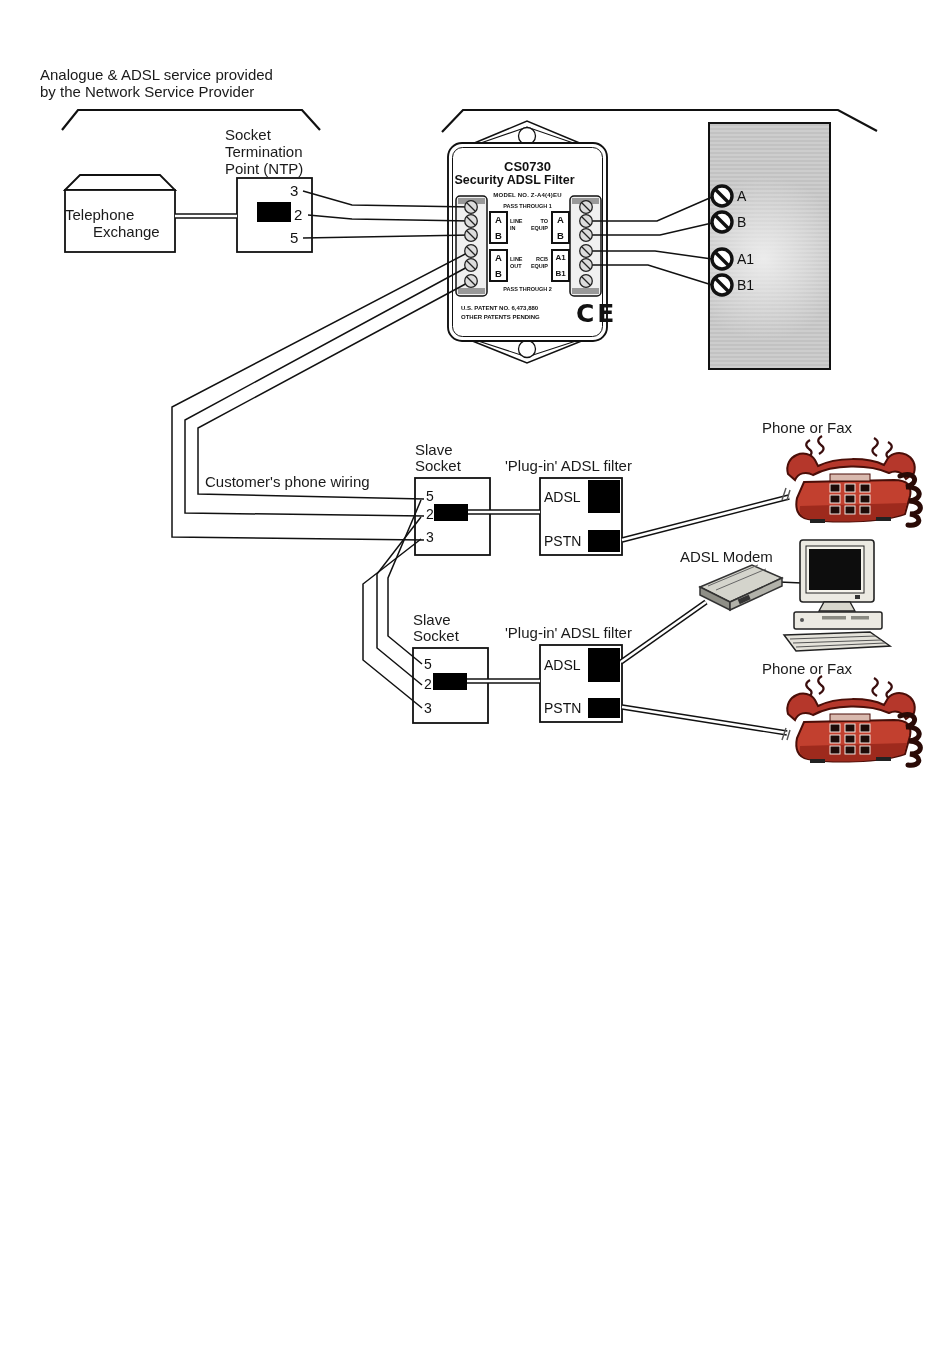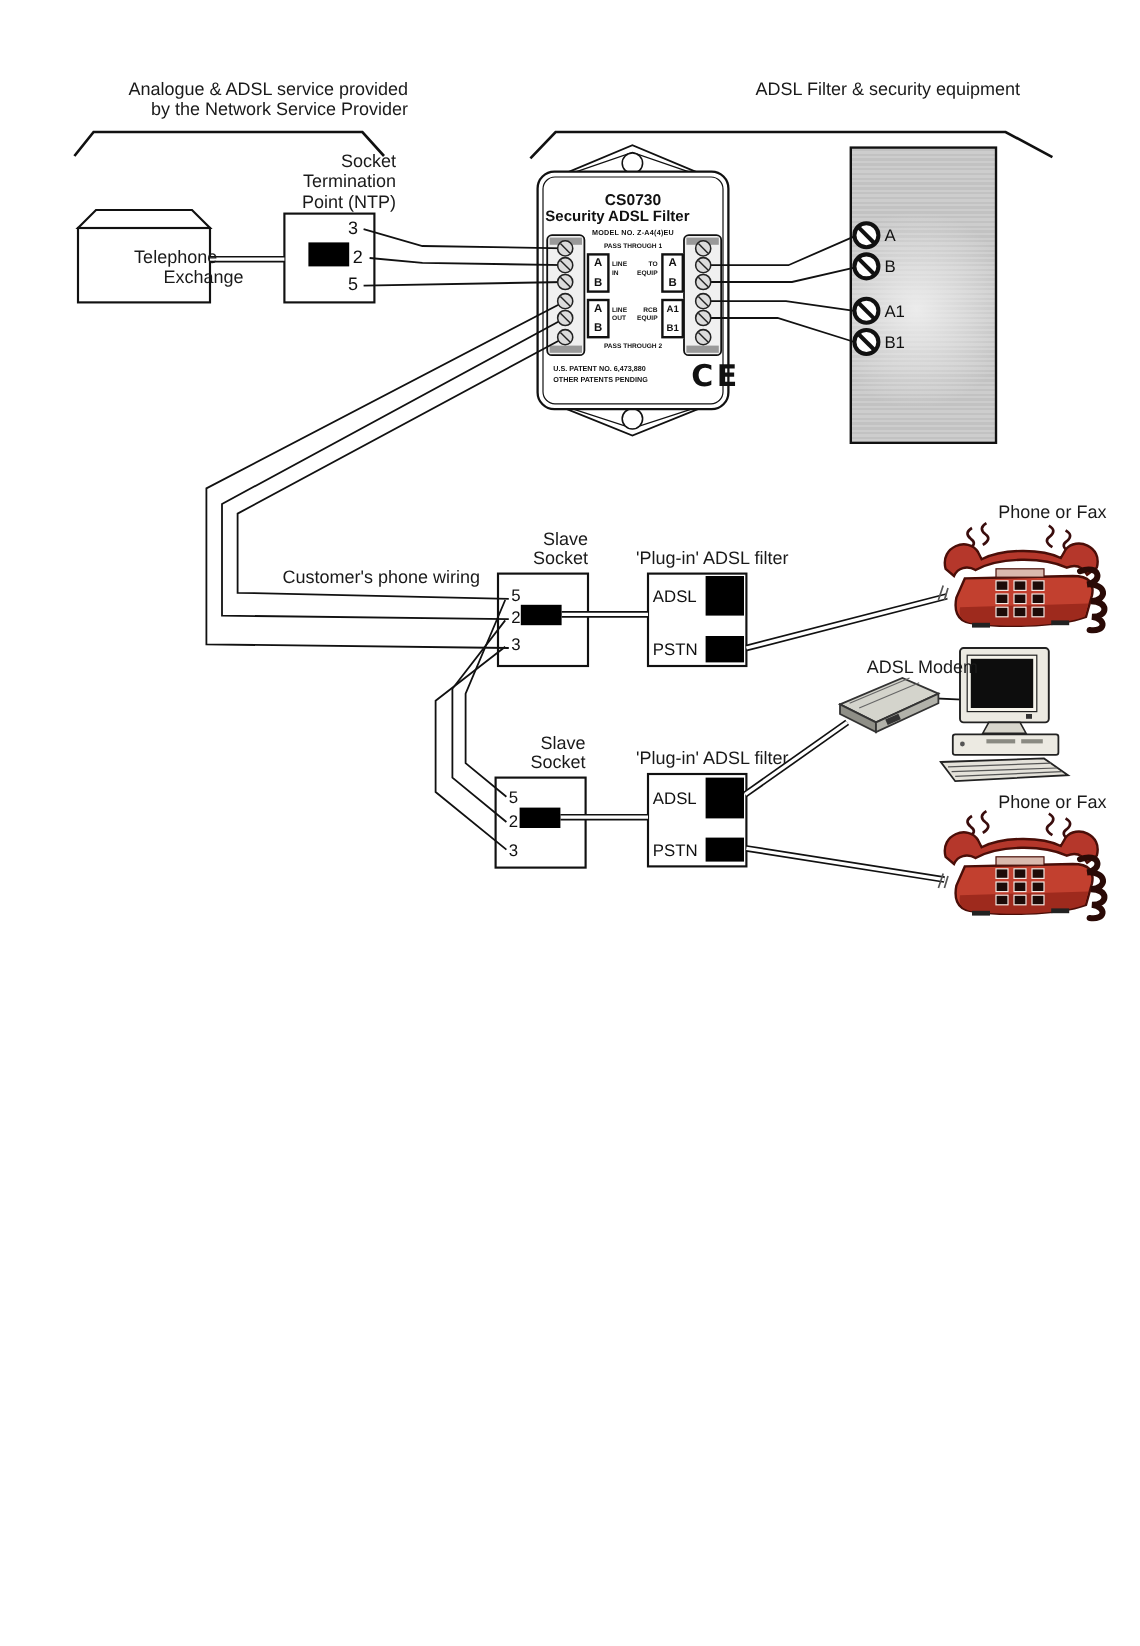--- a/index.html
+++ b/index.html
@@ -1,18 +1,18 @@
 <!DOCTYPE html>
 <html><head>
 <meta charset="utf-8">
 <style>
   html,body{margin:0;padding:0;background:#fff;}
   #canvas{position:relative;width:950px;height:1372px;background:#ffffff;overflow:hidden;
           font-family:"Liberation Sans",sans-serif;color:#111;}
-  .lbl{position:absolute;text-align:right;font-size:15px;line-height:17px;color:#1a1a1a;z-index:5;}
+  .lbl{position:absolute;text-align:left;font-size:15px;line-height:17px;color:#1a1a1a;z-index:5;}
   .num{position:absolute;font-size:15px;color:#111;z-index:5;}
   .tnum{position:absolute;font-size:14px;color:#111;z-index:5;}
   .portlbl{position:absolute;font-size:14px;color:#111;z-index:5;}
   .panel{position:absolute;left:708px;top:122px;width:119px;height:244px;
          border:2.5px solid #111;z-index:1;
          background:
            radial-gradient(circle at 45% 55%, rgba(238,238,238,.95) 0%, rgba(238,238,238,0) 55%),
            repeating-linear-gradient(180deg,#c2c2c2 0 2px,#cdcdcd 2px 4px);}
   .ptl{position:absolute;font-size:14px;color:#111;z-index:6;}
   svg.overlay{position:absolute;left:0;top:0;z-index:3;}
@@ -225,21 +225,20 @@
     </g>
 
     <use href="#phone-clip" x="770" y="430"></use>
     <use href="#modem-clip" x="694" y="557"></use>
     <use href="#computer-clip" x="782" y="538"></use>
     <use href="#phone-clip" x="770" y="670"></use>
   </svg>
 
   <div class="lbl" style="left:40px;top:66px;width:300px;">Analogue &amp; ADSL service provided</div>
   <div class="lbl" style="left:40px;top:83px;width:300px;">by the Network Service Provider</div>
-  <div class="lbl" style="left:470px;top:66px;width:380px;">ADSL Filter &amp; security equipment</div>
 
   <div class="lbl" style="left:65px;top:206px;width:116px;">Telephone</div>
   <div class="lbl" style="left:65px;top:223px;width:110px;margin-left:28px;">Exchange</div>
 
   <div class="lbl" style="left:225px;top:126px;width:105px;">Socket</div>
   <div class="lbl" style="left:225px;top:143px;width:105px;">Termination</div>
   <div class="lbl" style="left:225px;top:160px;width:105px;">Point (NTP)</div>
   <div class="num" style="left:290px;top:182px;">3</div>
   <div class="num" style="left:294px;top:206px;">2</div>
   <div class="num" style="left:290px;top:229px;">5</div>

